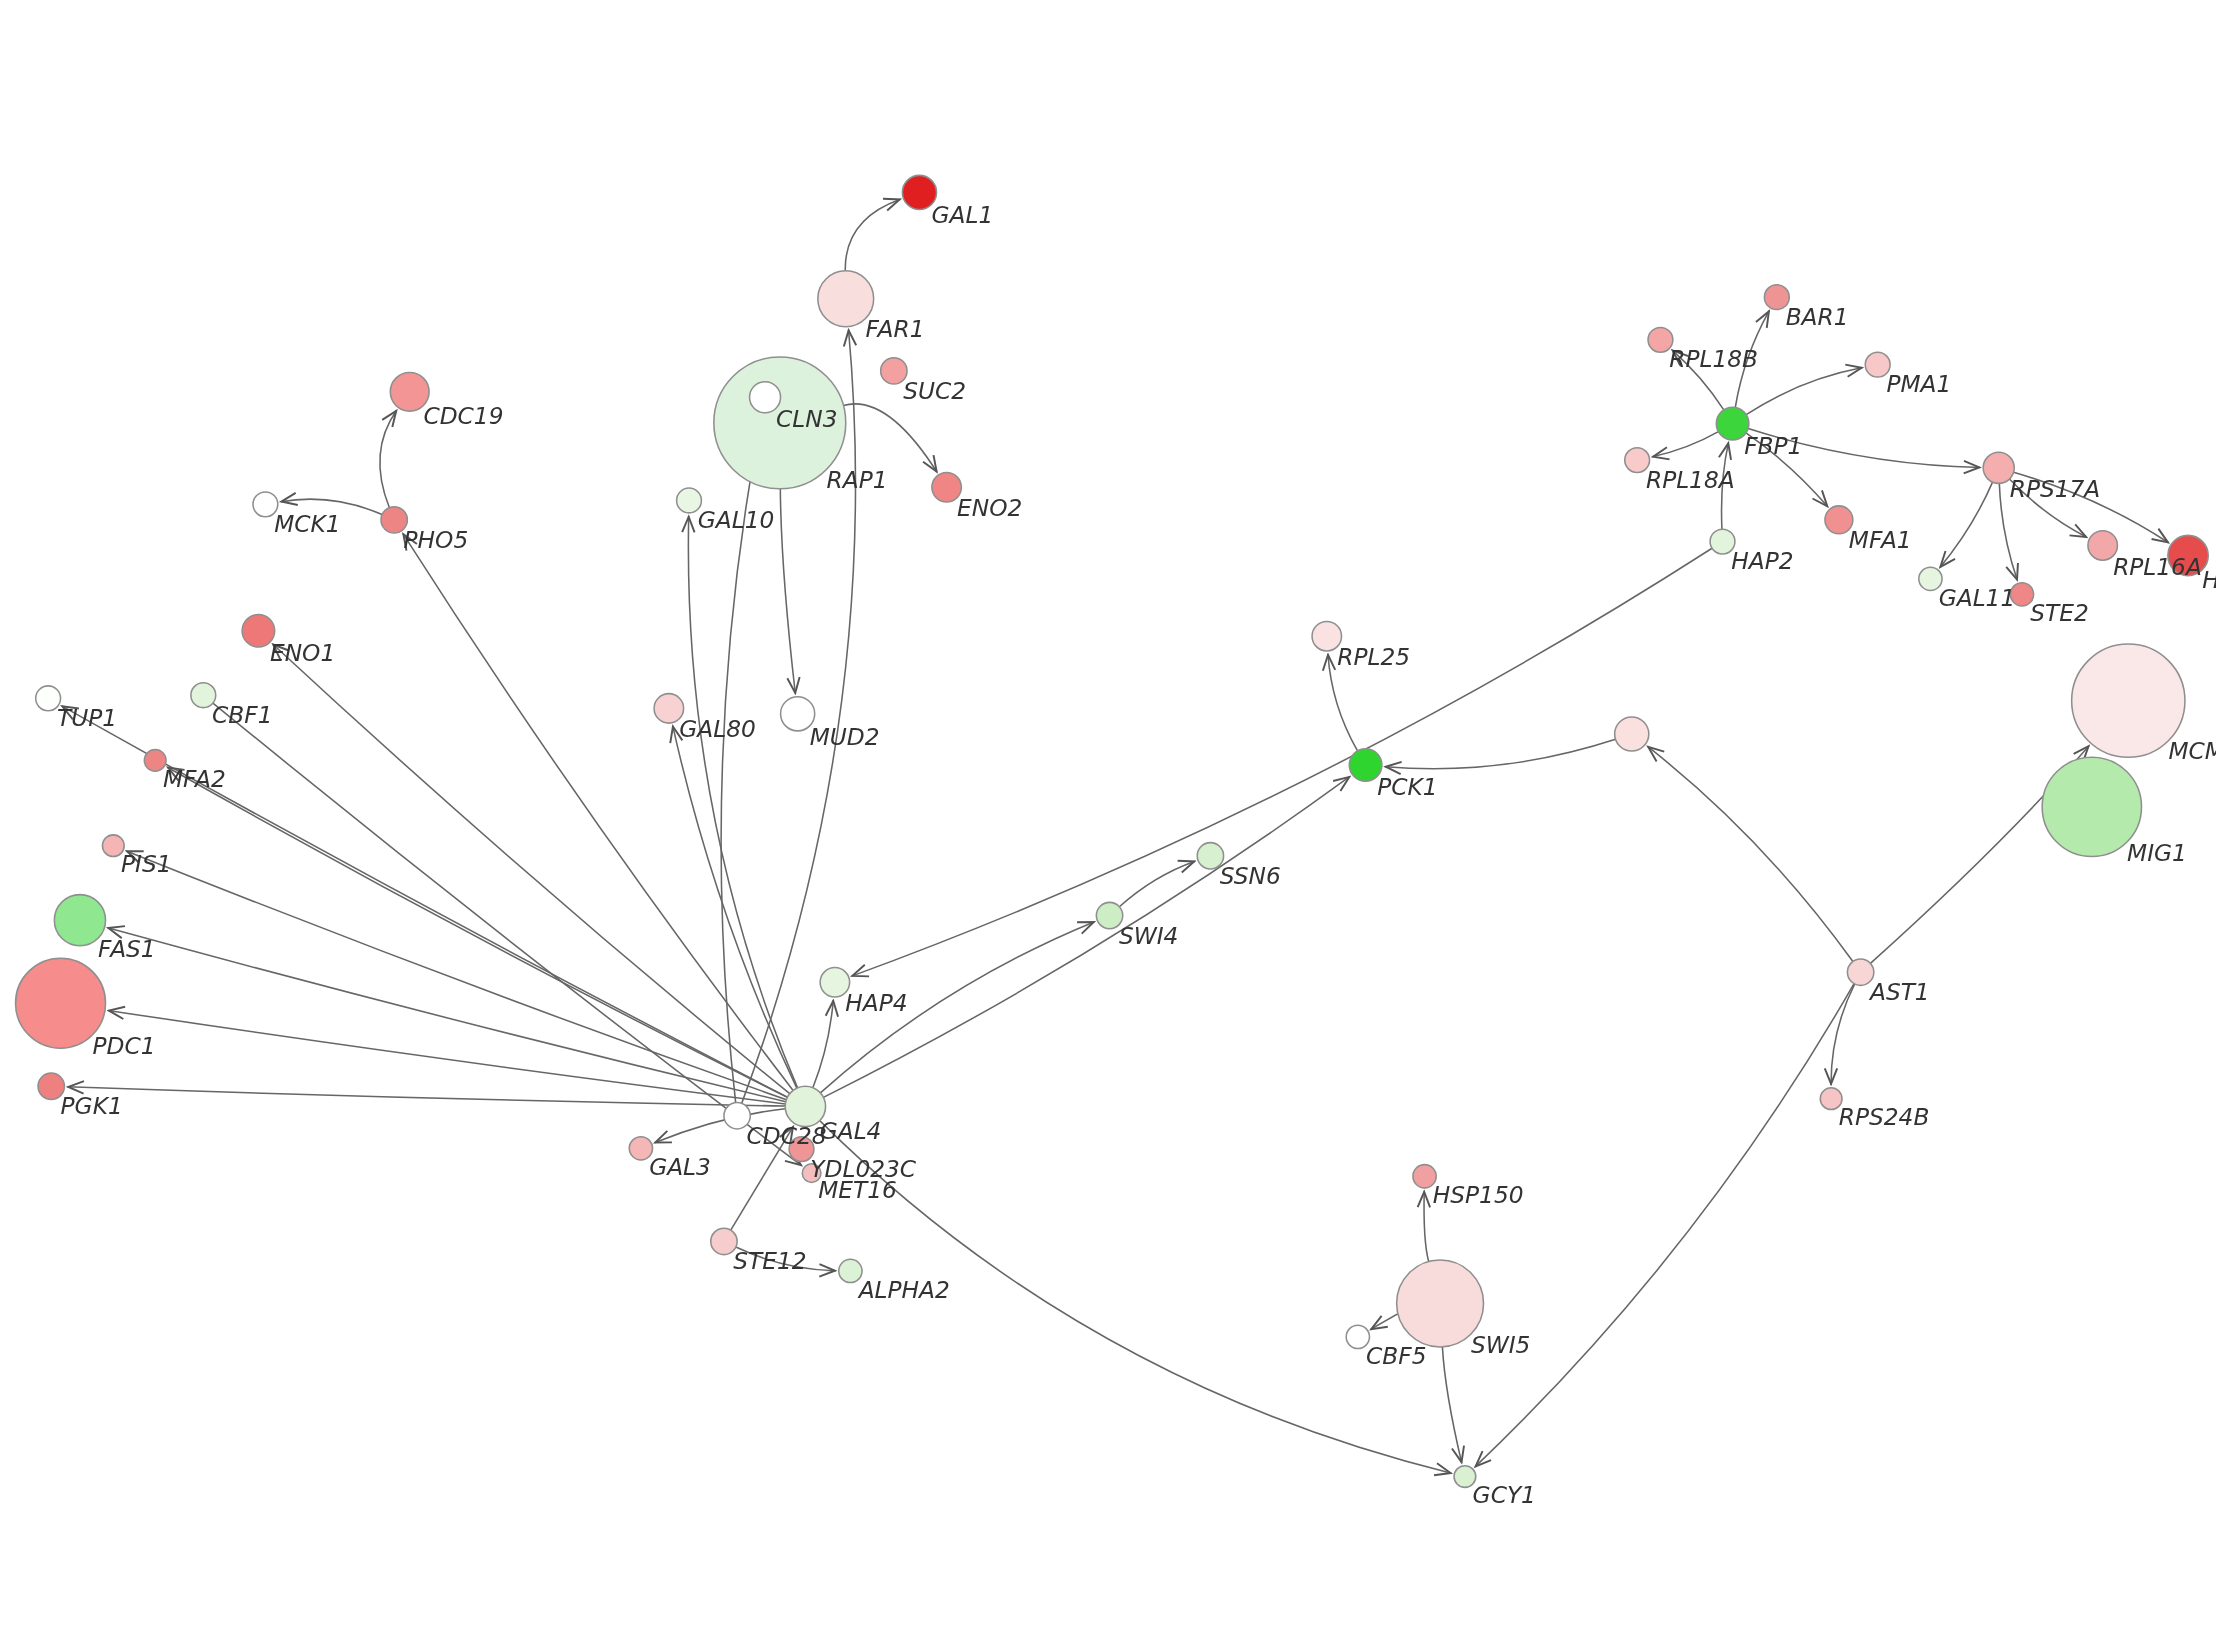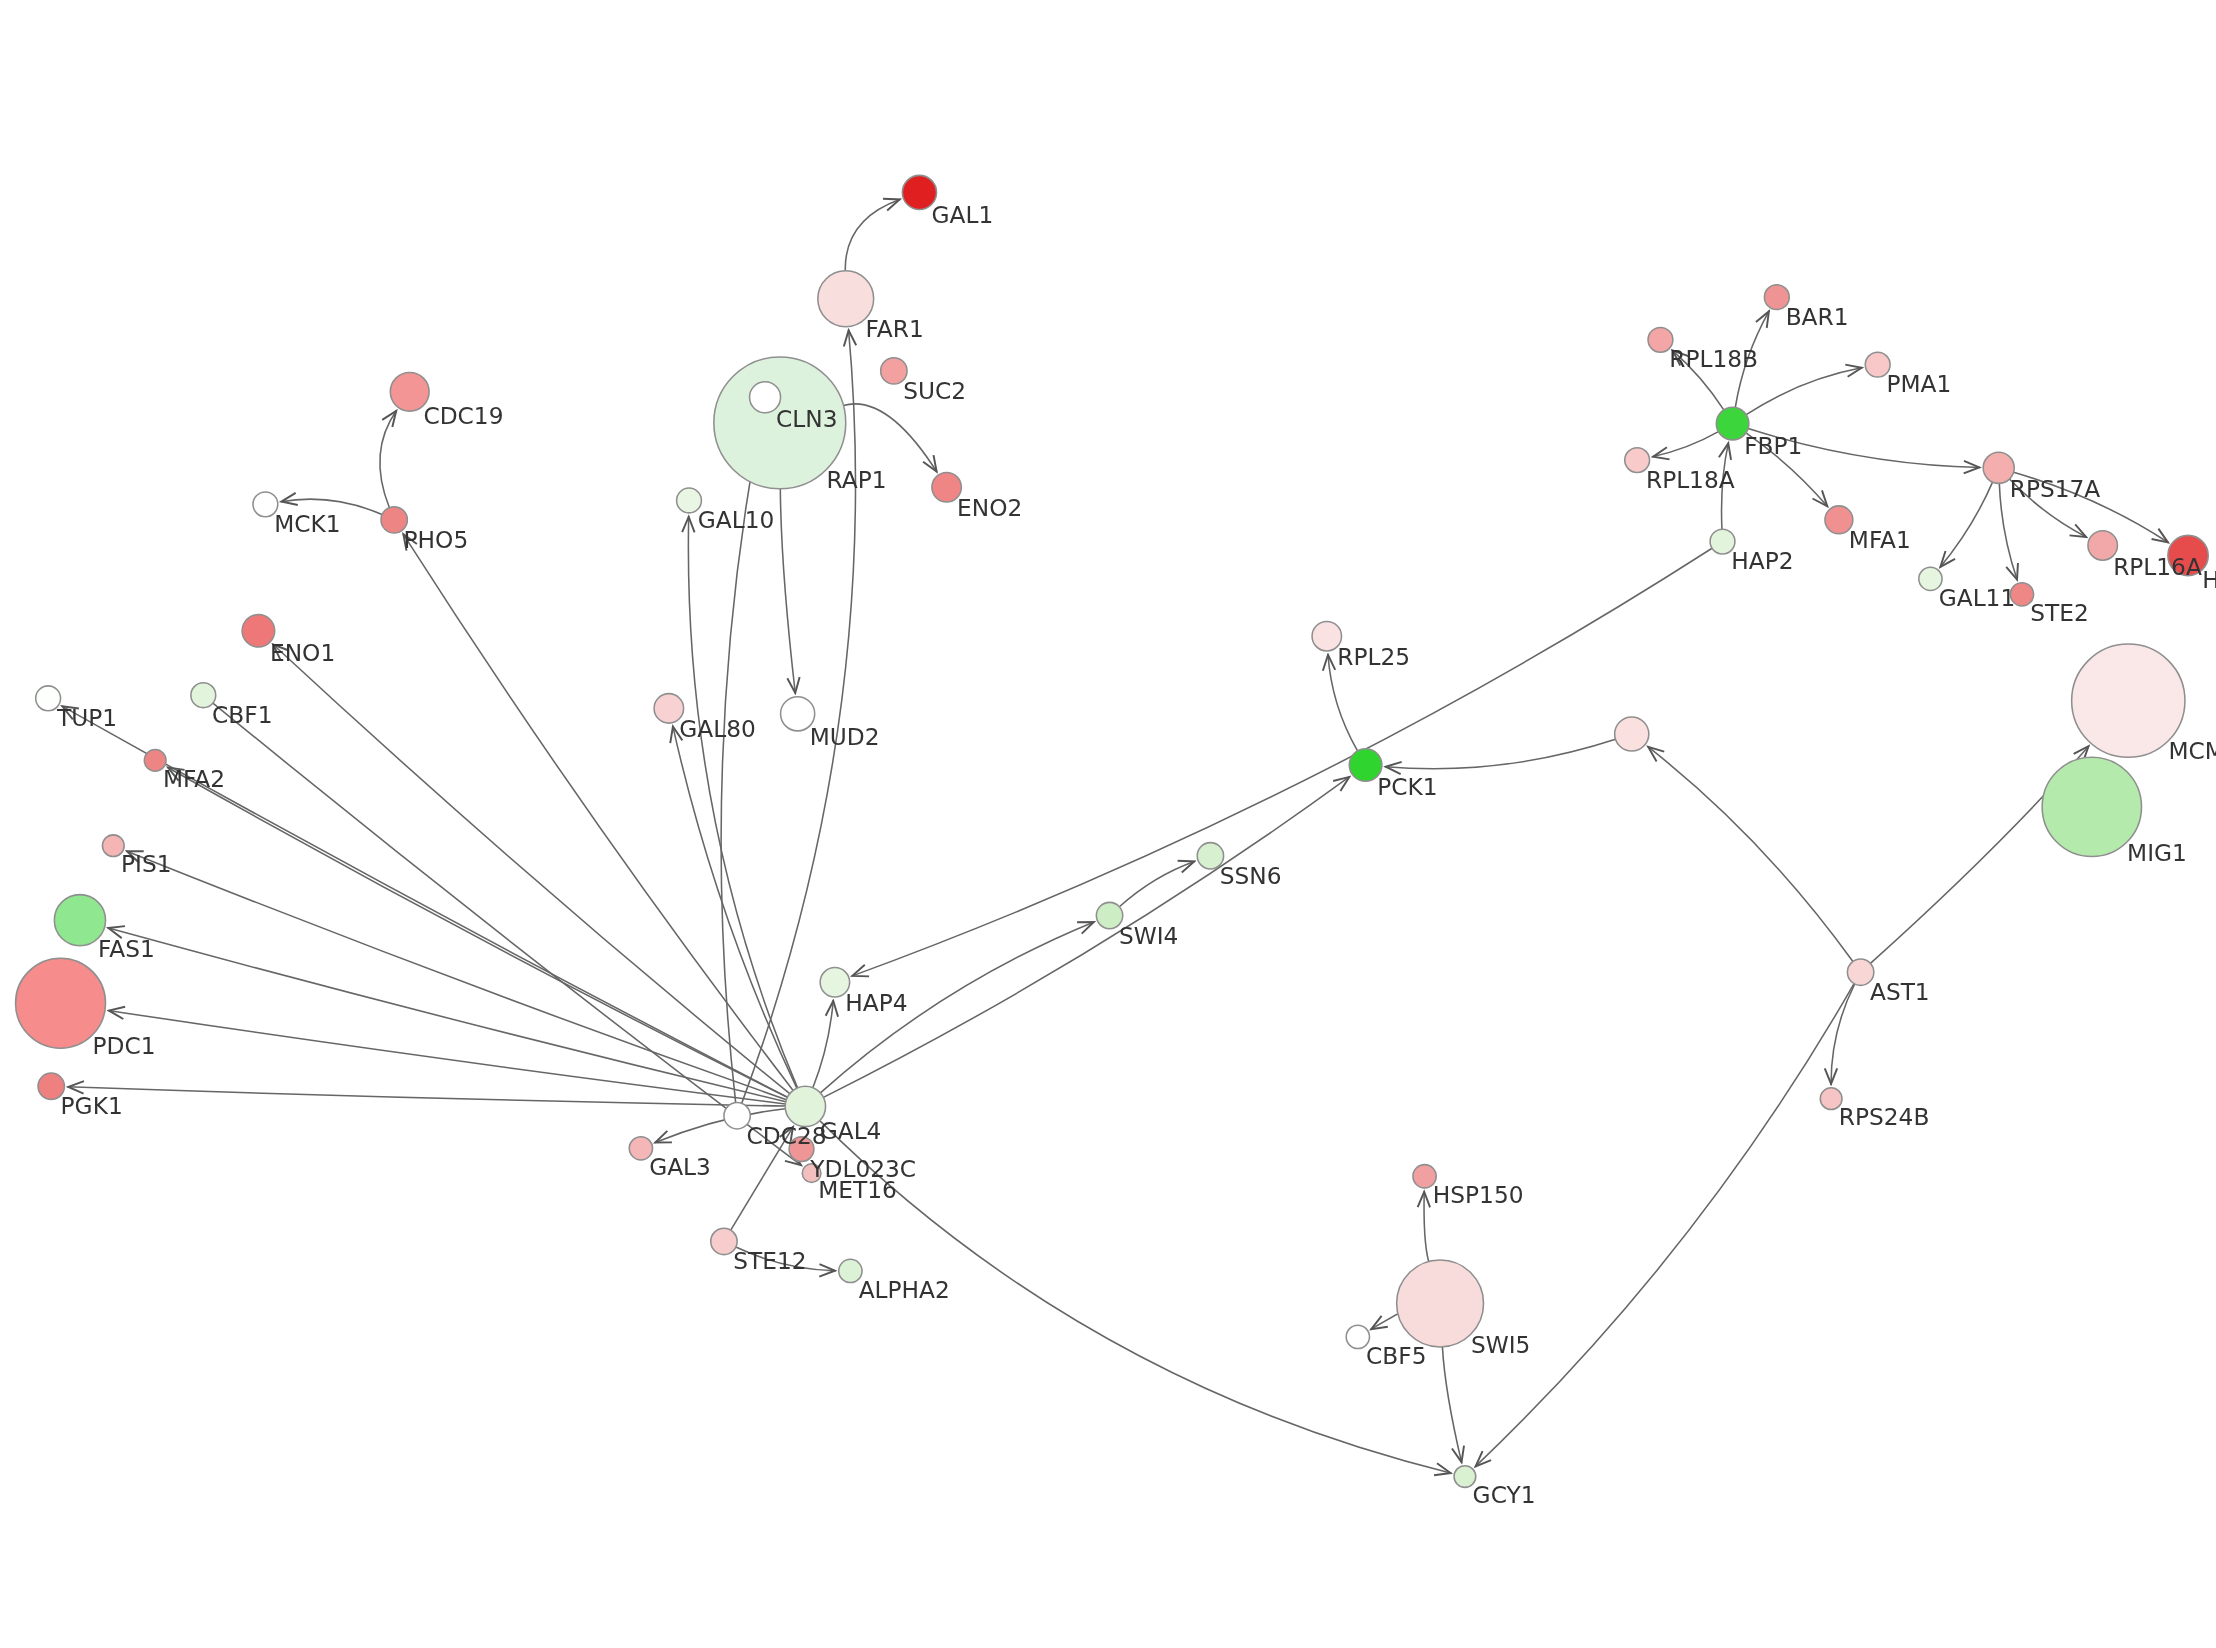--- a/index.html
+++ b/index.html
@@ -3,20 +3,21 @@
 <meta charset="utf-8">
 <style>
   html, body {
     margin: 0;
     padding: 0;
     background: #ffffff;
   }
   .graph-wrap {
     width: 100%;
     height: 100vh;
+    font-style: italic;
   }
   svg {
     display: block;
     width: 100%;
     height: 100%;
   }
   .edge {
     fill: none;
     stroke: #666666;
     stroke-width: 2;

